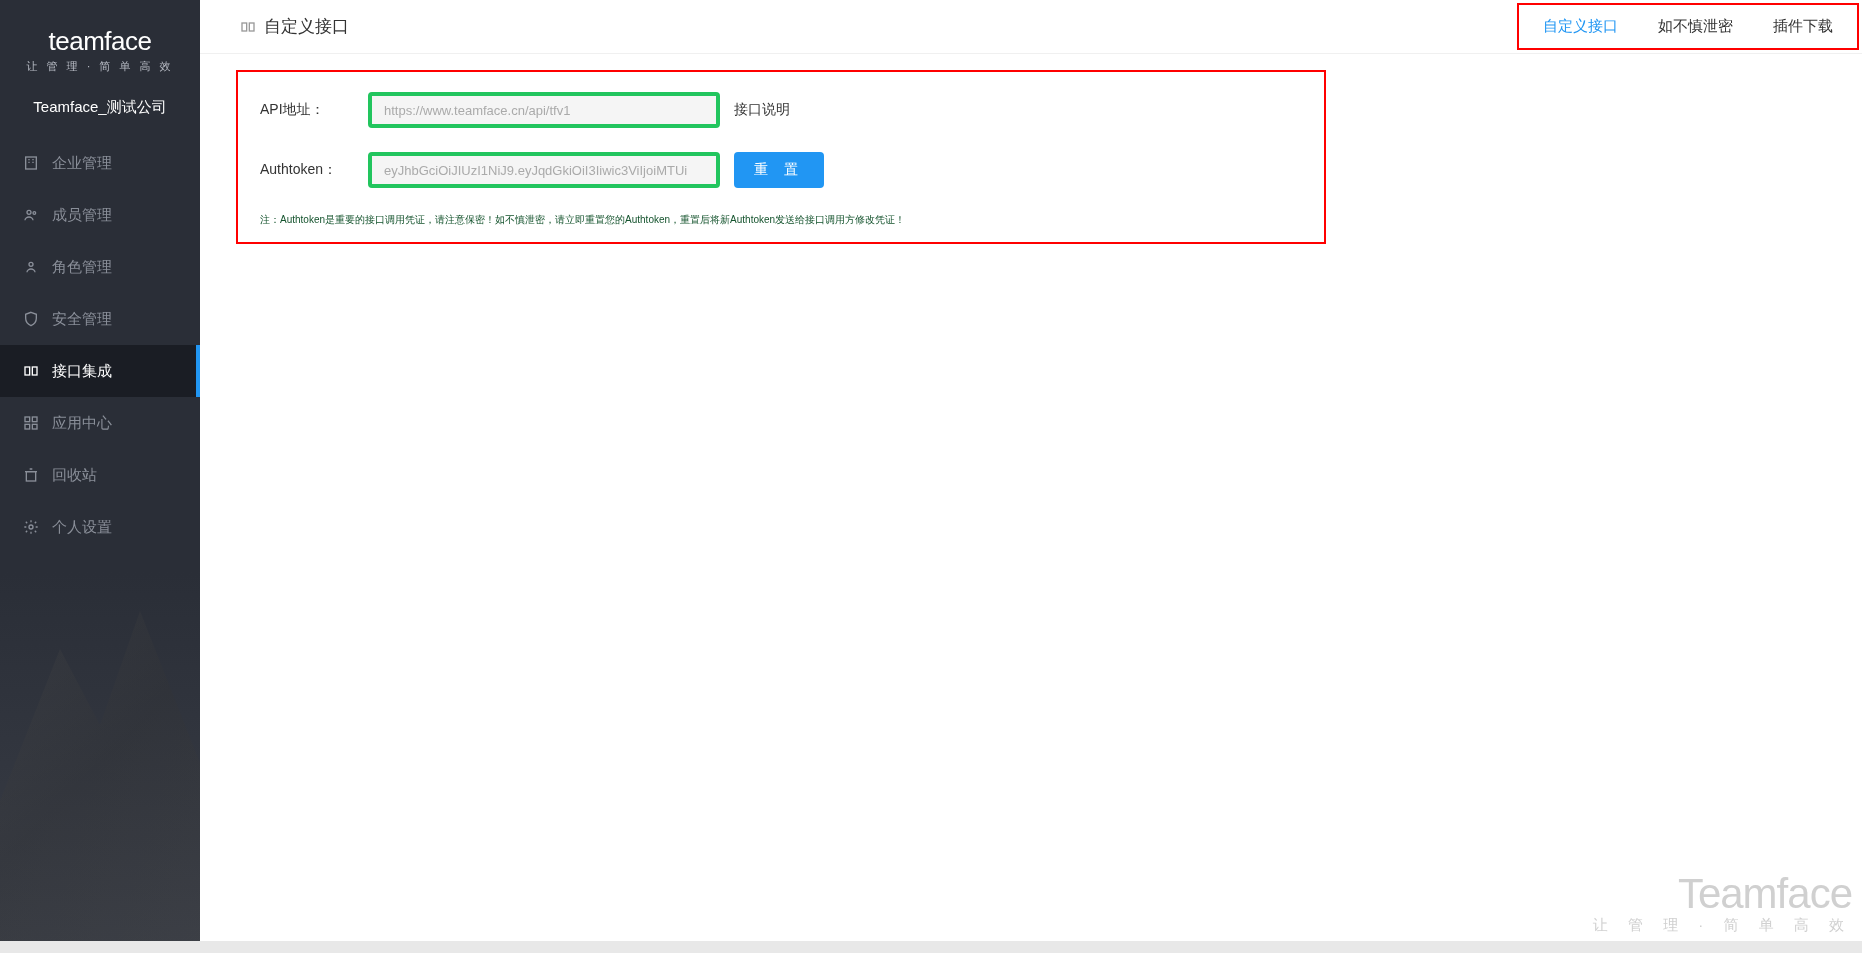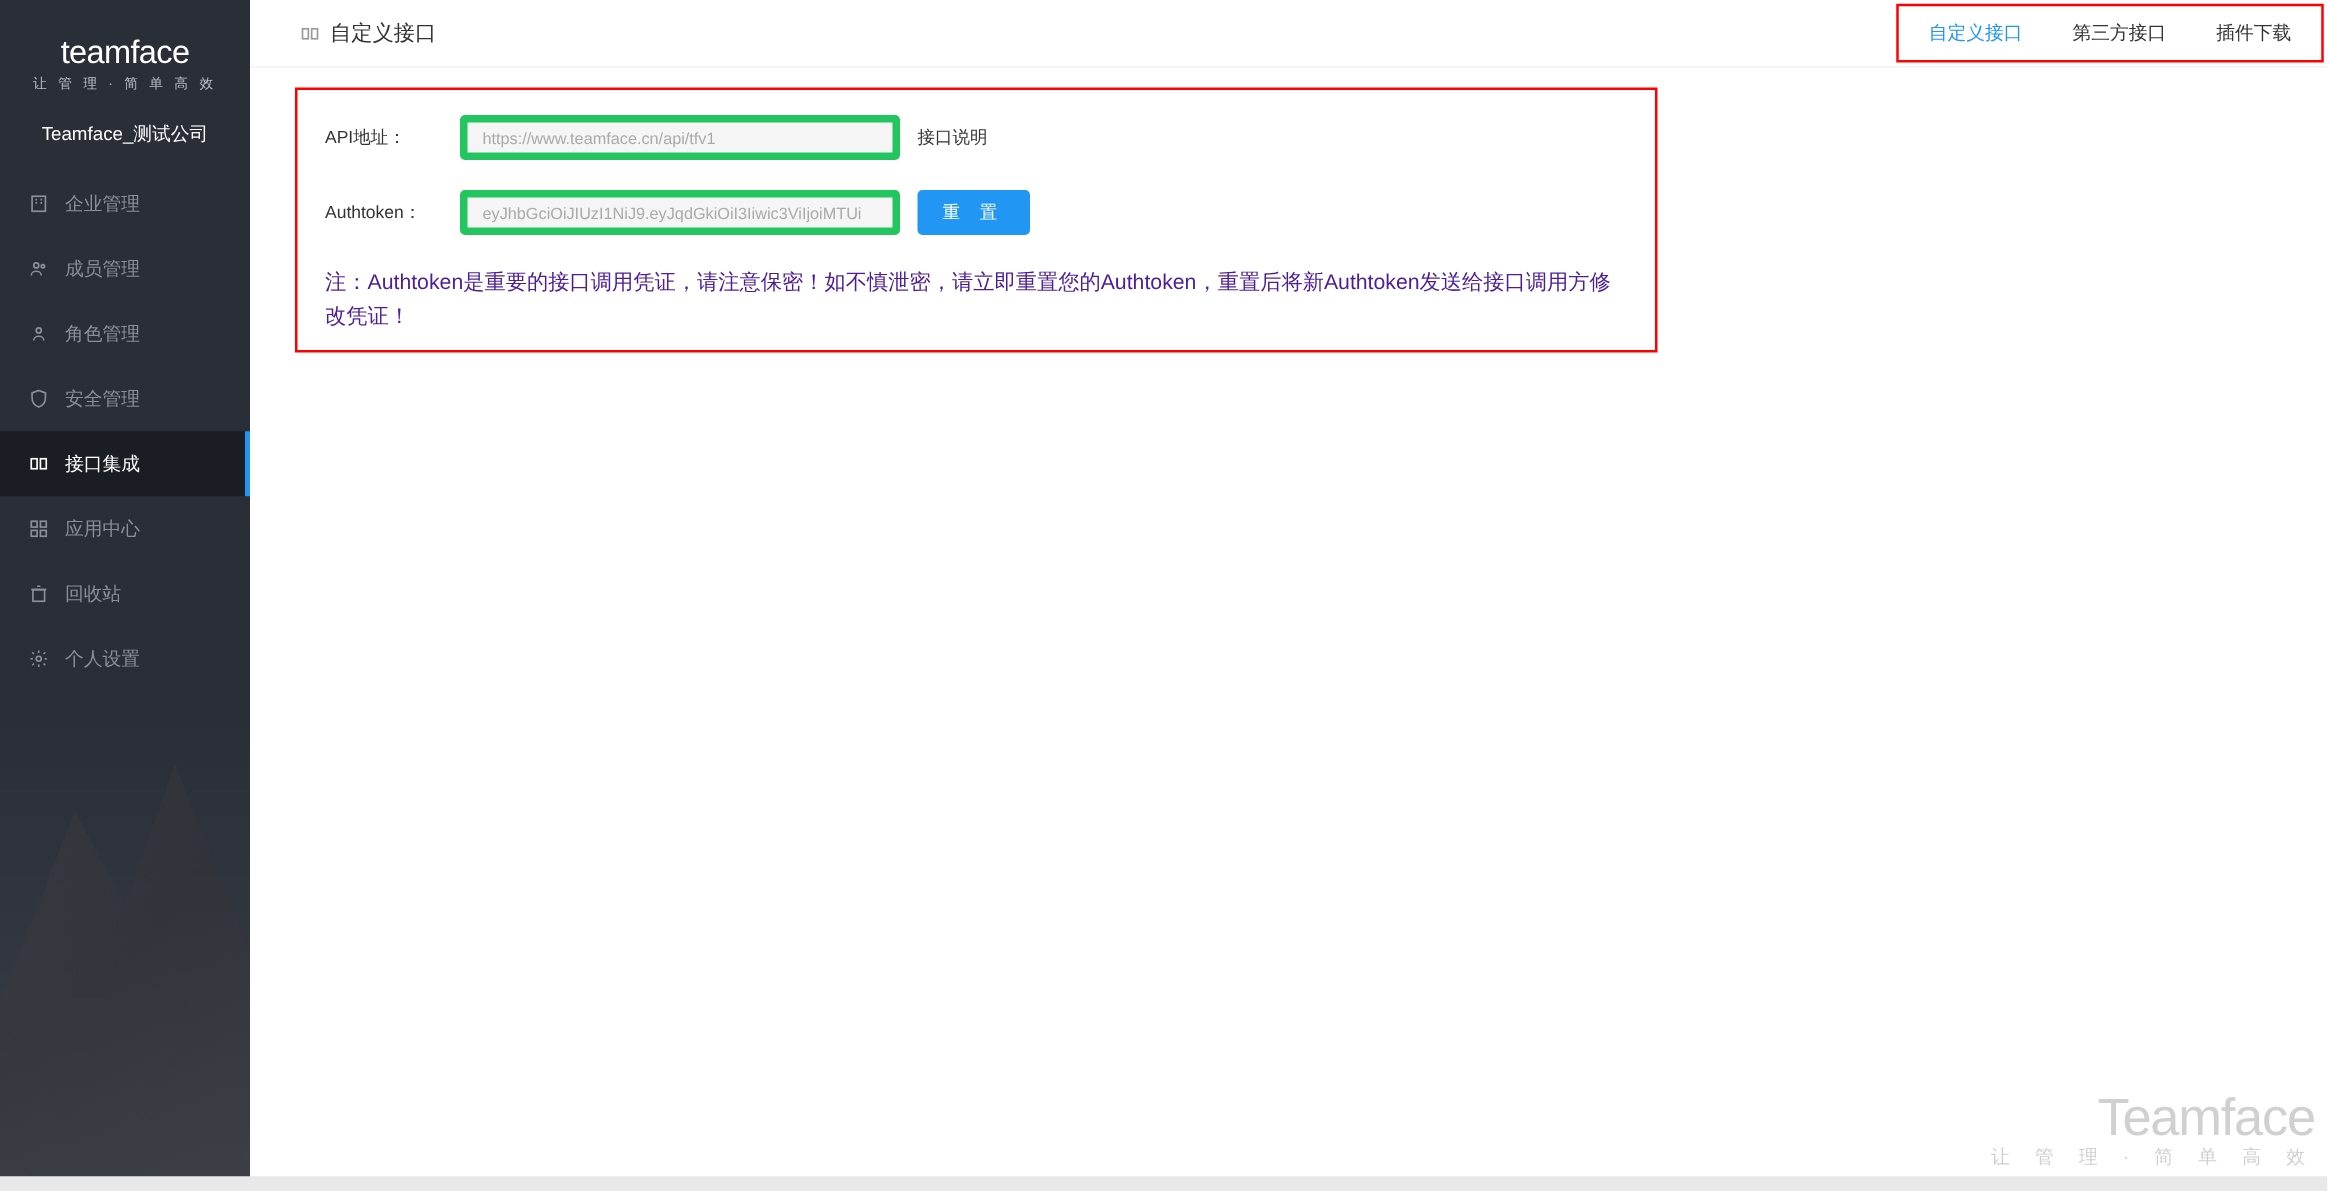--- a/index.html
+++ b/index.html
@@ -169,21 +169,21 @@
       margin-bottom: 24px;
     }
     .form-label {
       width: 108px;
       font-size: 14px;
       color: #333;
     }
     .form-input {
       width: 352px;
       height: 36px;
-      border: 6px solid #22c55e;
+      border: 4px solid #22c55e;
       border-radius: 4px;
       background: #f5f5f5;
       padding: 0 12px;
       font-size: 13px;
       color: #aaa;
       margin-right: 14px;
     }
     .form-input::placeholder {
       color: #aaa;
     }
@@ -197,22 +197,22 @@
       color: #fff;
       border: none;
       height: 36px;
       padding: 0 20px;
       border-radius: 4px;
       font-size: 14px;
       letter-spacing: 6px;
       cursor: pointer;
     }
     .warning-text {
-      color: #4c1d95;
-      font-size: 17px;
+      color: #14532d;
+      font-size: 10px;
       line-height: 1.6;
       margin-top: 4px;
     }
     
     .watermark-area {
       position: absolute;
       right: 10px;
       bottom: 18px;
       text-align: right;
     }
@@ -338,21 +338,21 @@
 <div class="header">
   <div class="header-left">
     <span class="header-icon"><svg viewBox="0 0 24 24" fill="none" stroke="#999" stroke-width="2">
           <rect x="3" y="6" width="7" height="12"></rect>
           <rect x="14" y="6" width="7" height="12"></rect>
         </svg></span>
     <span>自定义接口</span>
   </div>
   <div class="tabs">
     <div class="tab active">自定义接口</div>
-    <div class="tab">第三方接口</div>
+    <div class="tab">如不慎泄密</div>
     <div class="tab">插件下载</div>
   </div>
 </div>
 
 <div class="main-content">
   <div class="panel">
 
     <div class="form-row">
       <div class="form-label">API地址：</div>
       <input class="form-input" readonly="" placeholder="https://www.teamface.cn/api/tfv1" style="">

